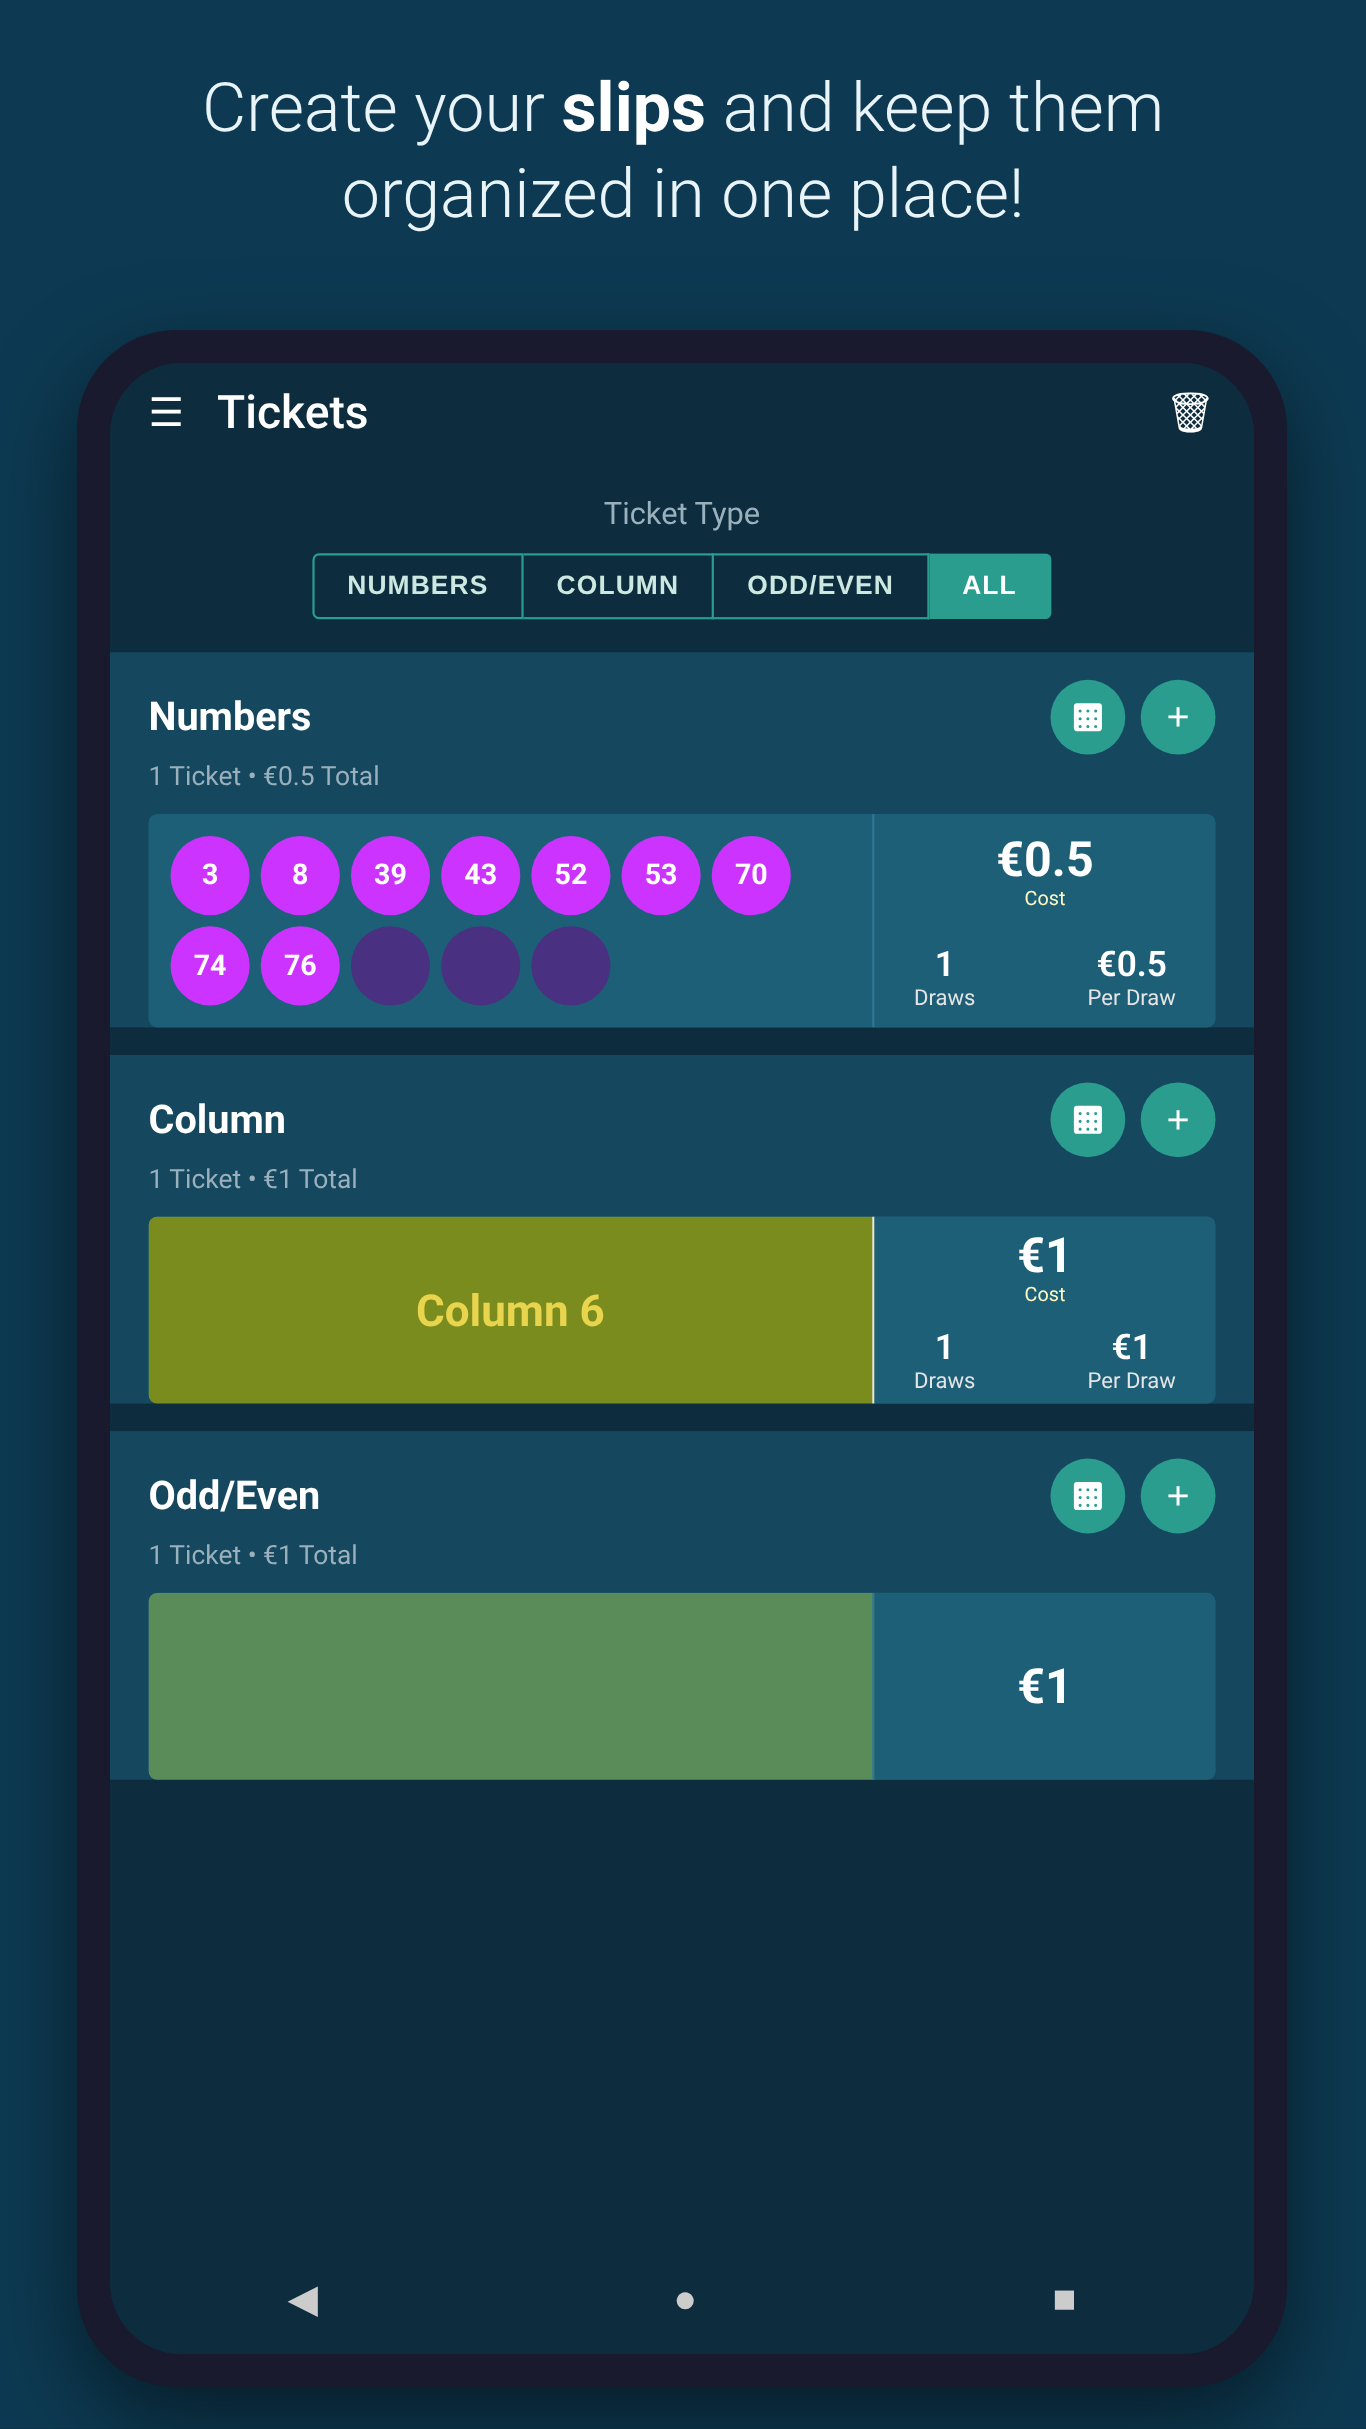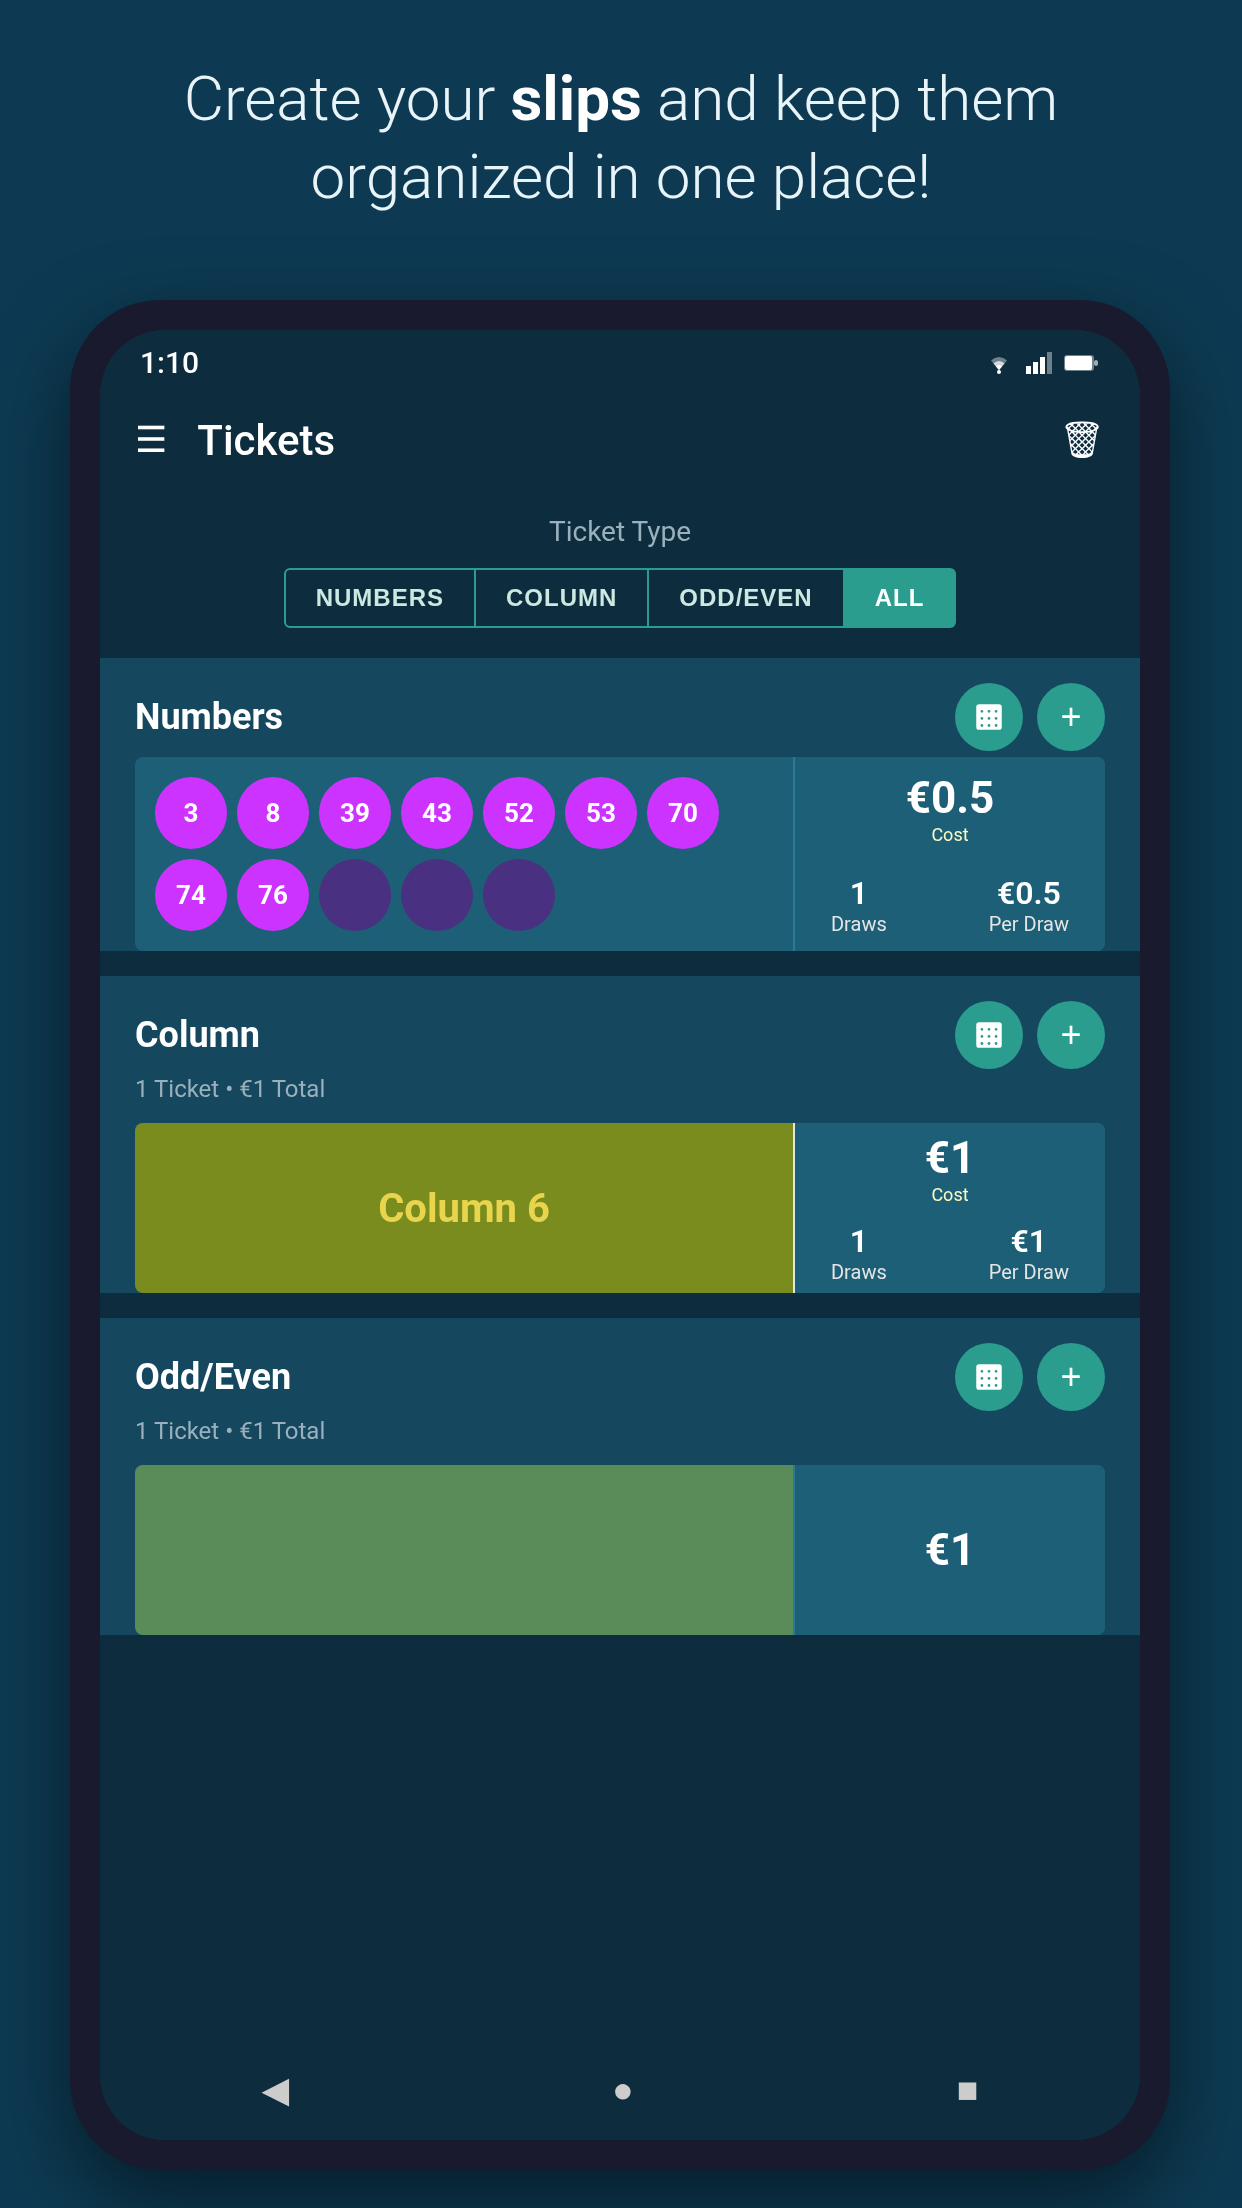--- a/index.html
+++ b/index.html
@@ -298,45 +298,20 @@
 </head>
 <body>
 
 <div class="hero-text">
   <span>Create your </span><strong>slips</strong><span> and keep them organized in one place!</span>
 </div>
 
 <div class="phone-frame">
   <div class="phone-inner">
 
-    <div class="status-bar">
-      <span class="status-time">1:10</span>
-      <div class="status-icons">
-
-        <svg width="30" height="22" viewBox="0 0 30 22">
-          <path d="M15 18l3-3.5A4 4 0 0 0 15 13a4 4 0 0 0-3 1.5L15 18z" fill="white"></path>
-          <path d="M15 18l5.5-6.5A8 8 0 0 0 15 9a8 8 0 0 0-5.5 2.5L15 18z" fill="white" opacity="0.7"></path>
-          <path d="M15 18l8-9.5A13 13 0 0 0 15 5a13 13 0 0 0-8 3.5L15 18z" fill="white" opacity="0.4"></path>
-          <circle cx="15" cy="20" r="2" fill="white"></circle>
-        </svg>
-
-        <svg width="26" height="22" viewBox="0 0 26 22">
-          <rect x="0" y="14" width="5" height="8" fill="white"></rect>
-          <rect x="7" y="10" width="5" height="12" fill="white"></rect>
-          <rect x="14" y="5" width="5" height="17" fill="white"></rect>
-          <rect x="21" y="0" width="5" height="22" fill="white" opacity="0.4"></rect>
-        </svg>
-
-        <svg width="36" height="20" viewBox="0 0 36 20">
-          <rect x="0" y="2" width="30" height="16" rx="3" fill="white" opacity="0.4"></rect>
-          <rect x="1" y="3" width="27" height="14" rx="2" fill="white"></rect>
-          <rect x="30" y="7" width="4" height="6" rx="2" fill="white" opacity="0.6"></rect>
-        </svg>
-      </div>
-    </div>
 
     <div class="top-bar">
       <div class="hamburger-icon">☰</div>
       <div class="top-bar-title">Tickets</div>
       <div class="trash-icon">🗑</div>
     </div>
 
     <div class="main-content">
 
       <div class="ticket-type-label">Ticket Type</div>
@@ -357,20 +332,21 @@
             <button class="action-btn">
               <svg class="dice-svg" viewBox="0 0 24 24">
                 <path d="M5 3h14a2 2 0 0 1 2 2v14a2 2 0 0 1-2 2H5a2 2 0 0 1-2-2V5a2 2 0 0 1 2-2zm2 4a1 1 0 1 0 0 2 1 1 0 0 0 0-2zm5 0a1 1 0 1 0 0 2 1 1 0 0 0 0-2zm5 0a1 1 0 1 0 0 2 1 1 0 0 0 0-2zm-10 5a1 1 0 1 0 0 2 1 1 0 0 0 0-2zm5 0a1 1 0 1 0 0 2 1 1 0 0 0 0-2zm5 0a1 1 0 1 0 0 2 1 1 0 0 0 0-2zm-10 5a1 1 0 1 0 0 2 1 1 0 0 0 0-2zm5 0a1 1 0 1 0 0 2 1 1 0 0 0 0-2zm5 0a1 1 0 1 0 0 2 1 1 0 0 0 0-2z"></path>
               </svg>
             </button>
             <button class="action-btn">
               <span style="font-size:36px;font-weight:300;">+</span>
             </button>
           </div>
         </div>
+        <div class="section-subtitle">1 Ticket • €0.5 Total</div>
 
         <div class="ticket-card">
           <div class="ticket-left">
             <div class="number-ball ball-purple">3</div>
             <div class="number-ball ball-purple">8</div>
             <div class="number-ball ball-purple">39</div>
             <div class="number-ball ball-purple">43</div>
             <div class="number-ball ball-purple">52</div>
             <div class="number-ball ball-purple">53</div>
             <div class="number-ball ball-purple">70</div>

